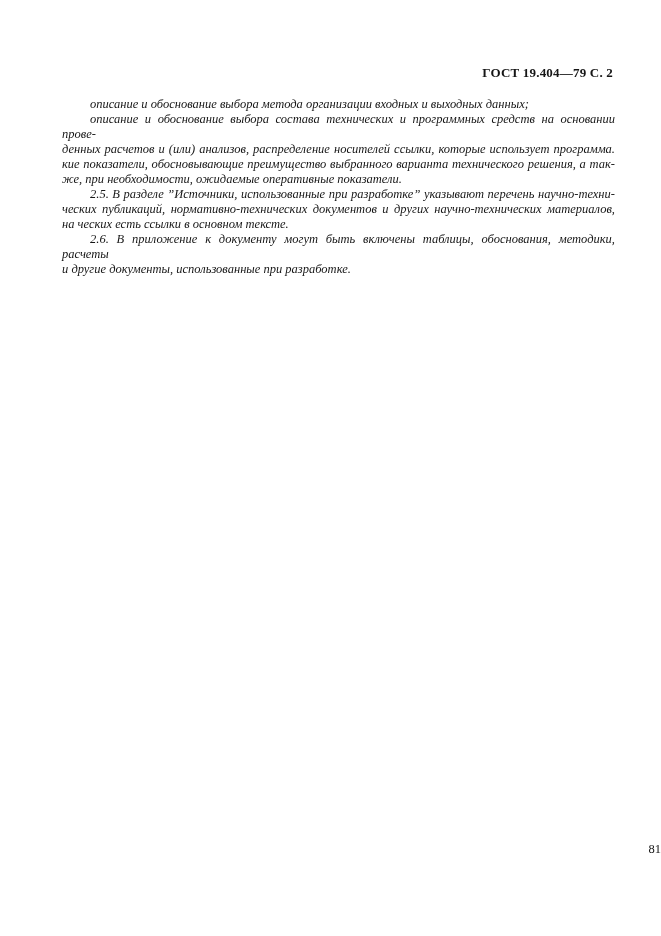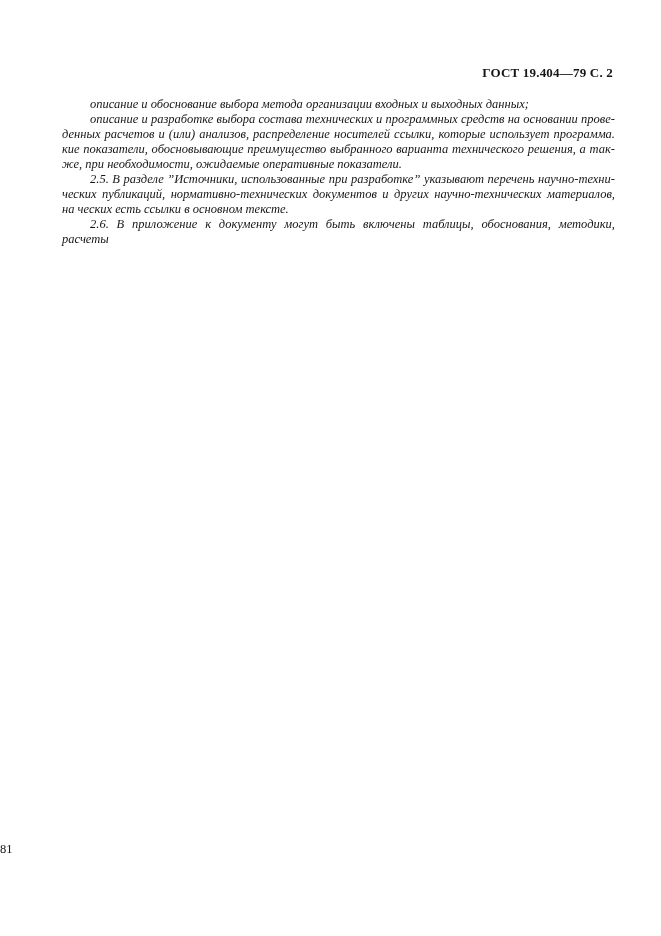--- a/index.html
+++ b/index.html
@@ -43,55 +43,56 @@
   .line.j {
     text-align: justify;
     text-align-last: justify;
     -moz-text-align-last: justify;
   }
   .pagenum {
     position: absolute;
     top: 842px;
     left: 0;
     width: 661px;
-    text-align: left;
+    text-align: right;
     font-size: 12.5px;
     line-height: 15px;
   }
 </style>
 </head>
 <body>
 
 <div class="page">
 
   <div class="hdr">ГОСТ 19.404—79 С. 2</div>
 
   <div class="doc">
 
     <div class="para">
       <div class="line in">описание и обоснование выбора метода организации входных и выходных данных;</div>
     </div>
 
     <div class="para">
-      <div class="line in j">описание и разработке выбора состава технических и программных средств на основании прове-</div>
+      <div class="line in j">описание и обоснование выбора состава технических и программных средств на основании прове-</div>
       <div class="line j">денных расчетов и (или) анализов, распределение носителей ссылки, которые использует программа.</div>
     </div>
 
     <div class="para">
       <div class="line j">кие показатели, обосновывающие преимущество выбранного варианта технического решения, а так-</div>
       <div class="line">же, при необходимости, ожидаемые оперативные показатели.</div>
     </div>
 
     <div class="para">
       <div class="line in j">2.5. В разделе ”Источники, использованные при разработке” указывают перечень научно-техни-</div>
       <div class="line j">ческих публикаций, нормативно-технических документов и других научно-технических материалов,</div>
       <div class="line">на ческих есть ссылки в основном тексте.</div>
     </div>
 
     <div class="para">
       <div class="line in j">2.6. В приложение к документу могут быть включены таблицы, обоснования, методики, расчеты</div>
+      <div class="line">и другие документы, использованные при разработке.</div>
     </div>
 
   </div>
 
   <div class="pagenum">81</div>
 
 </div>
 
 </body></html>

